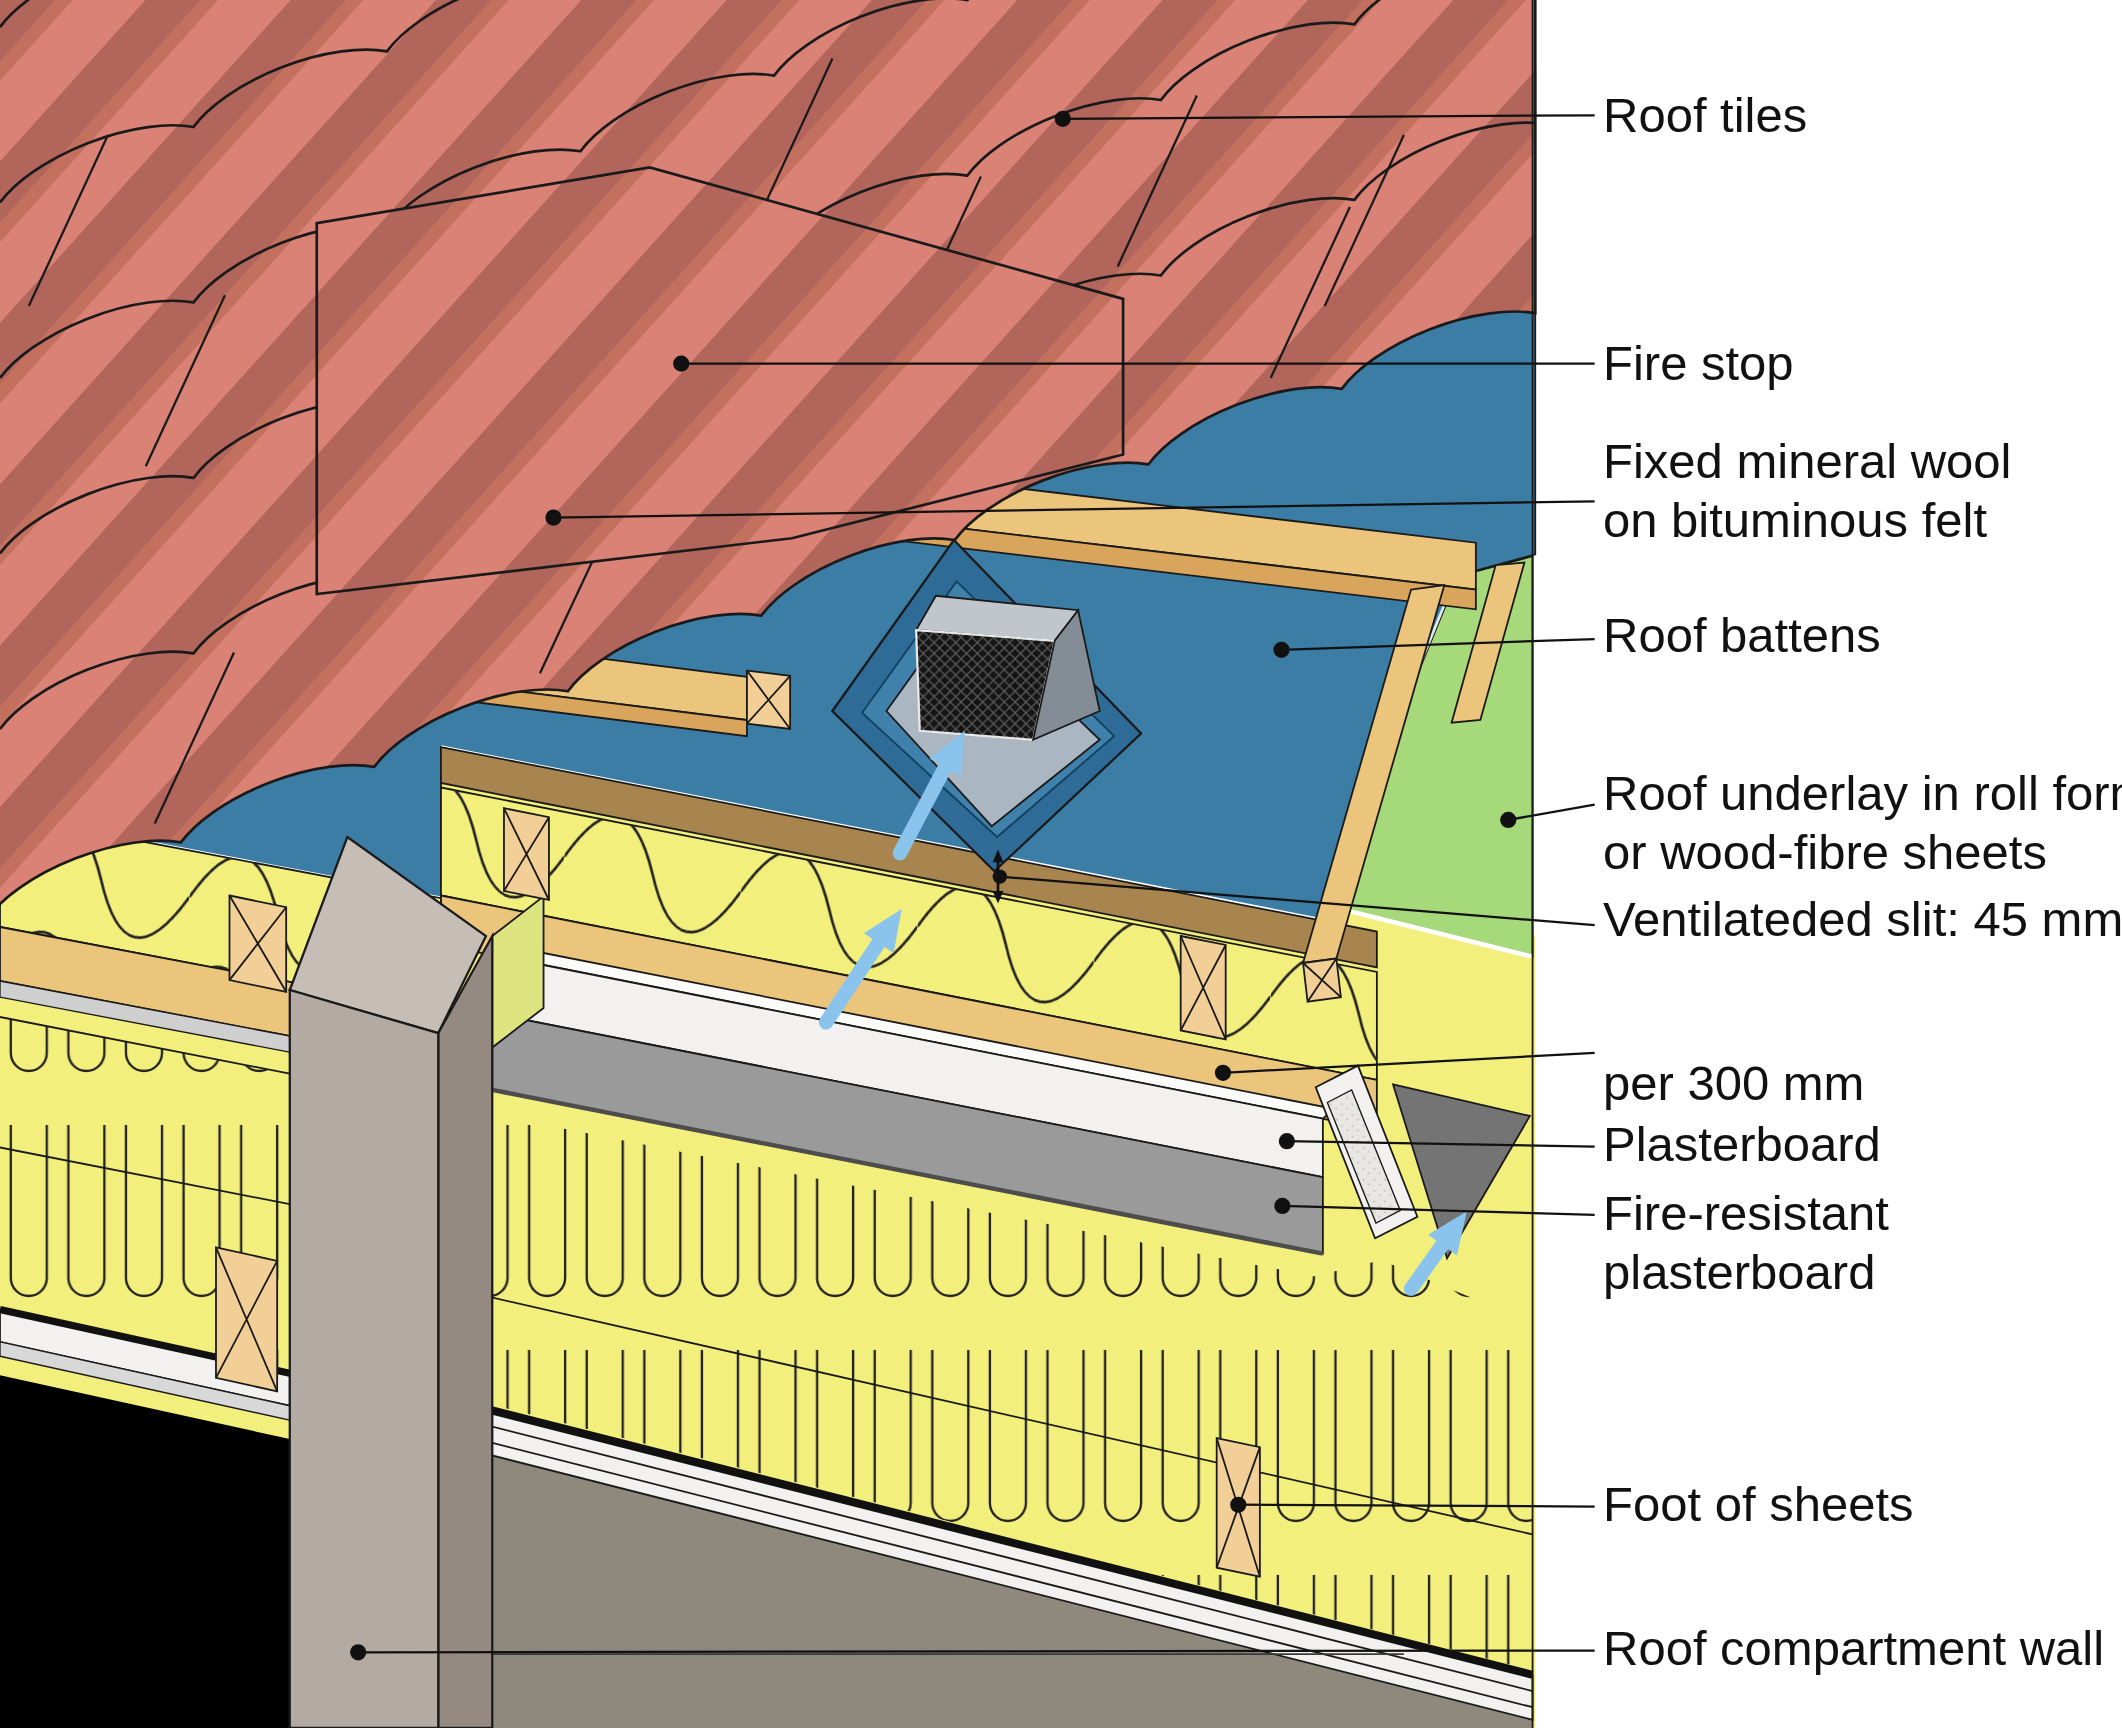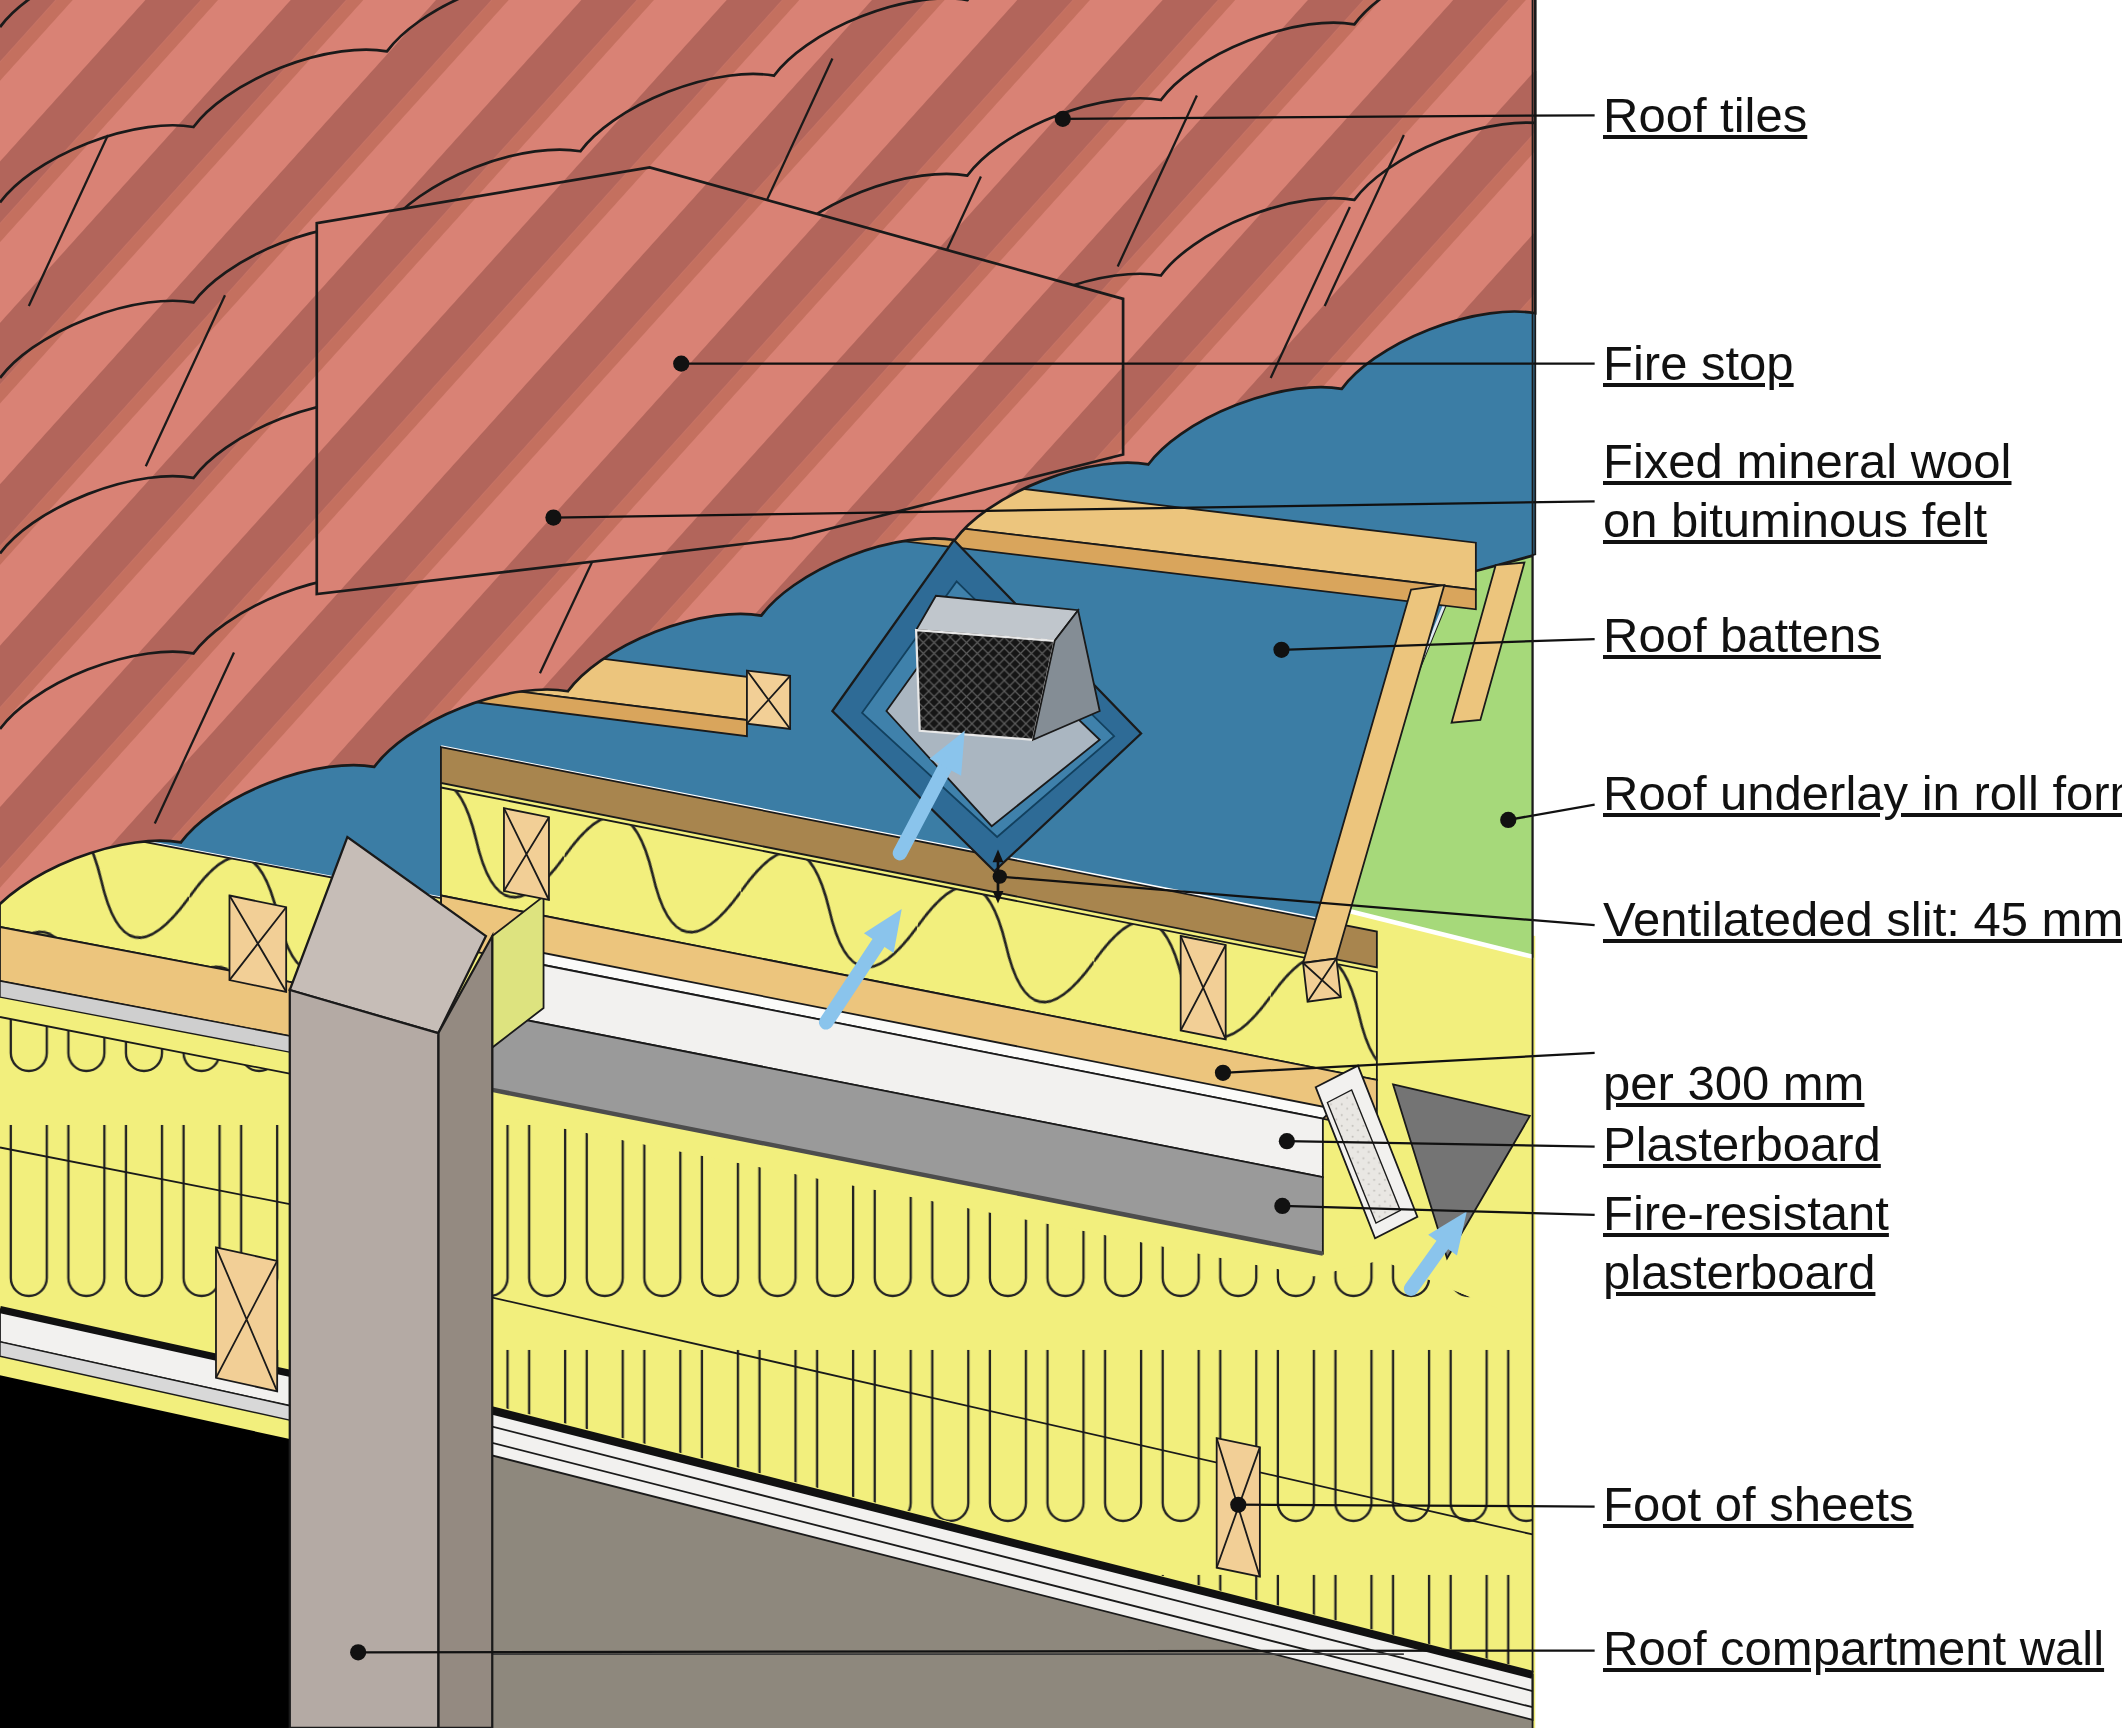--- a/index.html
+++ b/index.html
@@ -1,19 +1,19 @@
 <!DOCTYPE html>
 <html style="font-size:14.4px"><head>
 <meta charset="utf-8">
 <style>
   html,body{margin:0;padding:0;background:#fff;}
   .stage{position:relative;width:2122px;height:1728px;background:#fff;overflow:hidden;
          font-family:"Liberation Sans", sans-serif;}
   .stage svg{position:absolute;left:0;top:0;}
-  .lbl{position:absolute;left:1603px;font-size:49px;line-height:59px;color:#111;white-space:nowrap;text-decoration:underline;}
+  .lbl{position:absolute;left:1603px;font-size:49px;line-height:59px;color:#111;white-space:nowrap;}
   .lbl sub{font-size:0.62em;}
 </style>
 </head>
 <body>
 
 <div class="stage">
 
 <svg width="2122" height="1728" viewBox="0 0 2358 1920">
   <defs>
     <pattern id="tileStripes" patternUnits="userSpaceOnUse" width="120" height="120" patternTransform="rotate(42)">
@@ -262,21 +262,21 @@
     <circle cx="398" cy="1836" r="9"></circle>
   </g>
 
   <line x1="1703" y1="0" x2="1703" y2="1920" stroke="#1a1a1a" stroke-width="2"></line>
 </svg>
 
 <div class="lbl" style="top:86px"><span>Roof tiles</span></div>
 <div class="lbl" style="top:334px"><span>Fire stop</span></div>
 <div class="lbl" style="top:432px"><span>Fixed mineral wool</span><br><span>on bituminous felt</span></div>
 <div class="lbl" style="top:606px"><span>Roof battens</span><br></div>
-<div class="lbl" style="top:764px"><span>Roof underlay in roll form</span><br></div>
+<div class="lbl" style="top:764px"><span>Roof underlay in roll form</span><br><span>or wood-fibre sheets</span></div>
 <div class="lbl" style="top:890px"><span>Ventilateded slit: 45 mm</span></div>
 <div class="lbl" style="top:995px"><br><span>per 300 mm</span></div>
 <div class="lbl" style="top:1115px"><span>Plasterboard</span></div>
 <div class="lbl" style="top:1184px"><span>Fire-resistant</span><br><span>plasterboard</span></div>
 <div class="lbl" style="top:1475px"><span>Foot of sheets</span></div>
 <div class="lbl" style="top:1619px"><span>Roof compartment wall</span></div>
 
 </div>
 
 

